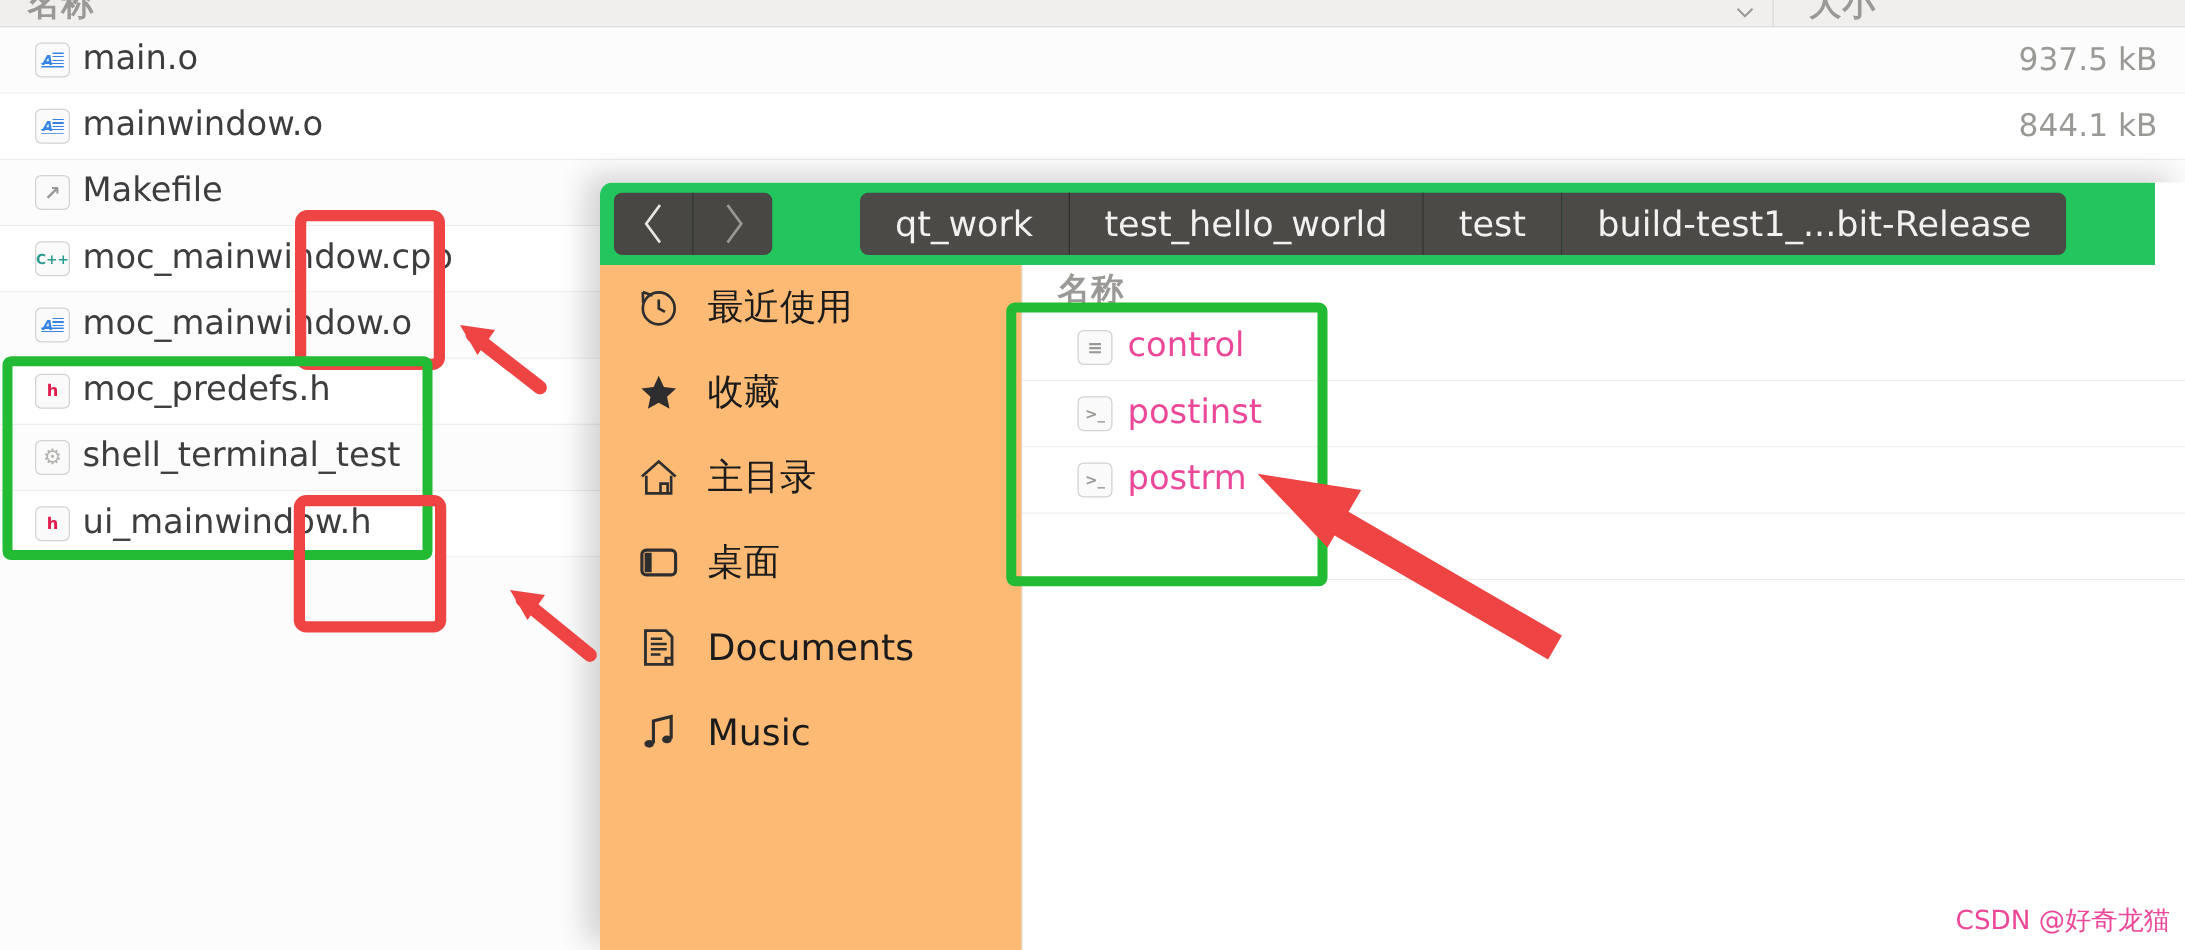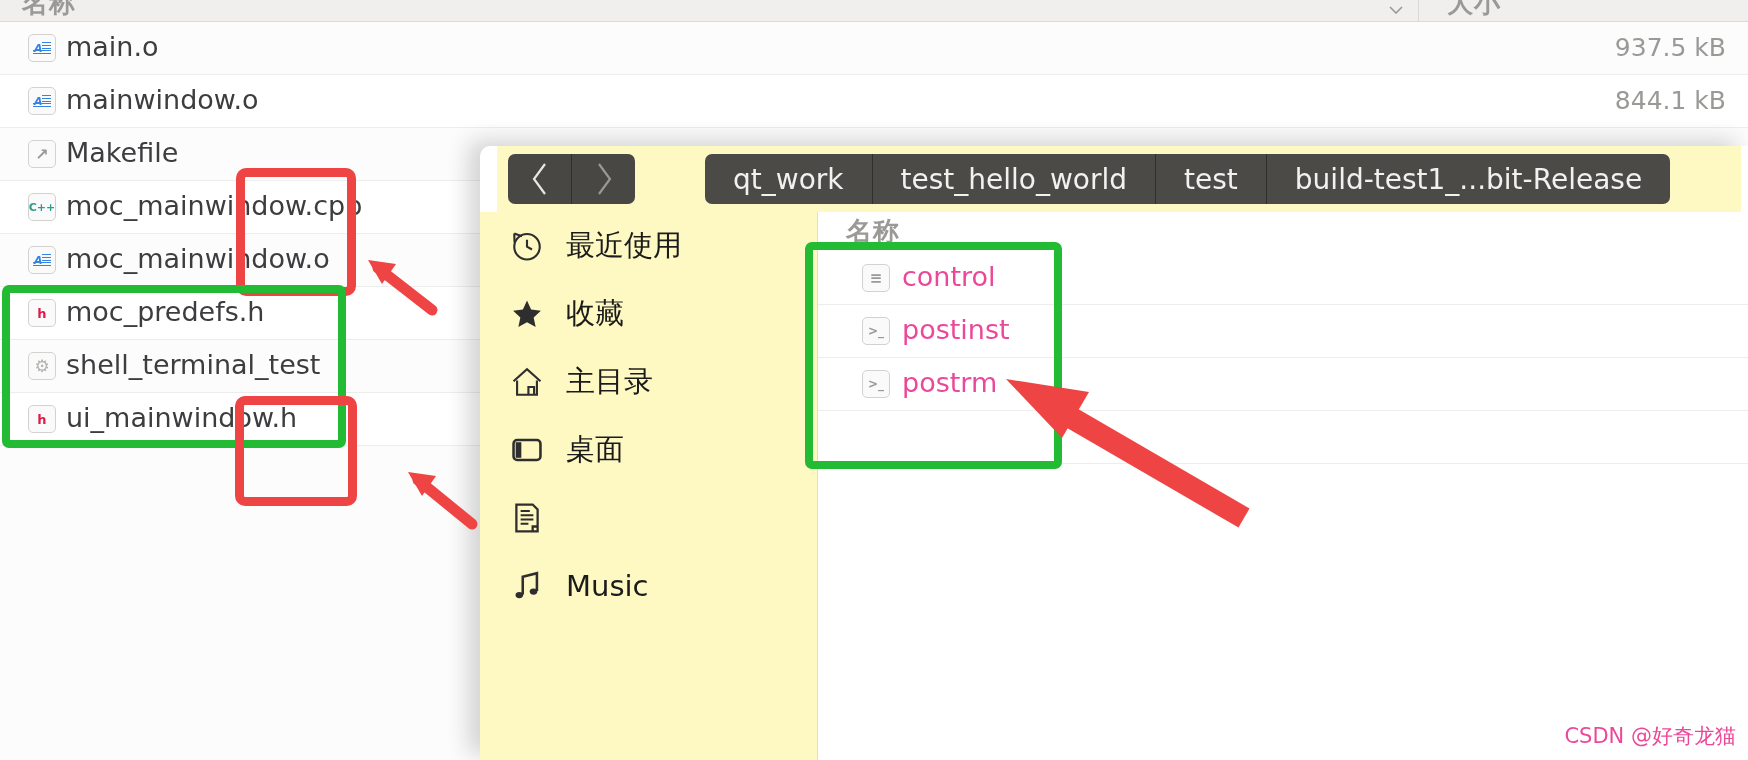--- a/index.html
+++ b/index.html
@@ -81,22 +81,22 @@
   
   .front-window {
     position: absolute; left: 480px; top: 146px;
     width: 1268px; height: 614px;
     background: #ffffff;
     border-radius: 10px 0 0 0;
     box-shadow: -12px -6px 22px rgba(0,0,0,0.16);
     overflow: hidden;
   }
   .fw-titlebar {
-    position: absolute; left: 17px; top: 0; width: 1244px; height: 66px;
-    background: #fef9c3;
+    position: absolute; left: 0; top: 0; width: 1244px; height: 66px;
+    background: #22c55e;
   }
   .fw-nav {
     position: absolute; left: 11px; top: 8px;
     display: flex; height: 50px;
     border-radius: 7px; overflow: hidden;
   }
   .fw-nav-btn {
     width: 63px; height: 50px;
     background: #484743;
     display: flex; align-items: center; justify-content: center;
@@ -118,21 +118,21 @@
     border-right: 1px solid #302f2d;
   }
   .fw-crumb:last-child { border-right: none; }
 
   .fw-body {
     position: absolute; left: 0; top: 66px; width: 1268px; height: 548px;
     background: #ffffff;
   }
   .fw-sidebar {
     position: absolute; left: 0; top: 0; width: 338px; height: 548px;
-    background: #fef9c3;
+    background: #fdba74;
     border-right: 1px solid #deddda;
     box-sizing: border-box;
   }
   .fw-side-item {
     position: relative; height: 68px;
     display: flex; align-items: center;
   }
   .fw-side-icon {
     width: 34px; margin-left: 30px; margin-right: 22px;
     display: flex; align-items: center; justify-content: center;
@@ -331,20 +331,21 @@
             <span class="fw-side-label">桌面</span>
           </div>
           <div class="fw-side-item">
             <span class="fw-side-icon">
               <svg width="34" height="34" viewBox="0 0 24 24">
                 <path d="M4.5 2.5 H16 L19.5 6 V21.5 H4.5 Z" fill="none" stroke="#2e2e2e" stroke-width="1.6"></path>
                 <path d="M16 21.5 L16 18 L19.5 18" fill="none" stroke="#2e2e2e" stroke-width="1.6"></path>
                 <path d="M7.5 7 H14 M7.5 10 H16.5 M7.5 13 H16.5 M7.5 16 H13" stroke="#2e2e2e" stroke-width="1.4"></path>
               </svg>
             </span>
+            <span class="fw-side-label">Documents</span>
           </div>
           <div class="fw-side-item">
             <span class="fw-side-icon">
               <svg width="34" height="34" viewBox="0 0 24 24">
                 <path d="M9 18 V5.5 L19 3 V15.5" fill="none" stroke="#2e2e2e" stroke-width="1.8"></path>
                 <ellipse cx="6.6" cy="18.4" rx="2.7" ry="2.2" fill="#2e2e2e"></ellipse>
                 <ellipse cx="16.6" cy="15.9" rx="2.7" ry="2.2" fill="#2e2e2e"></ellipse>
               </svg>
             </span>
             <span class="fw-side-label">Music</span>

